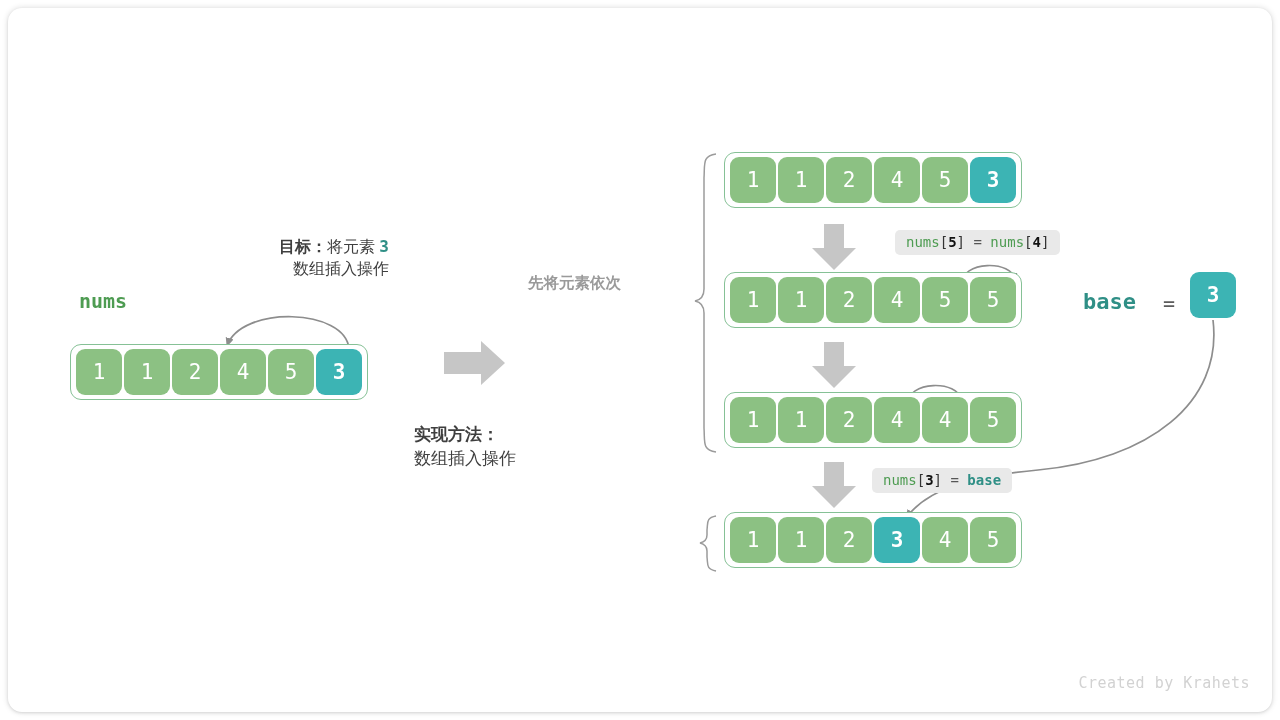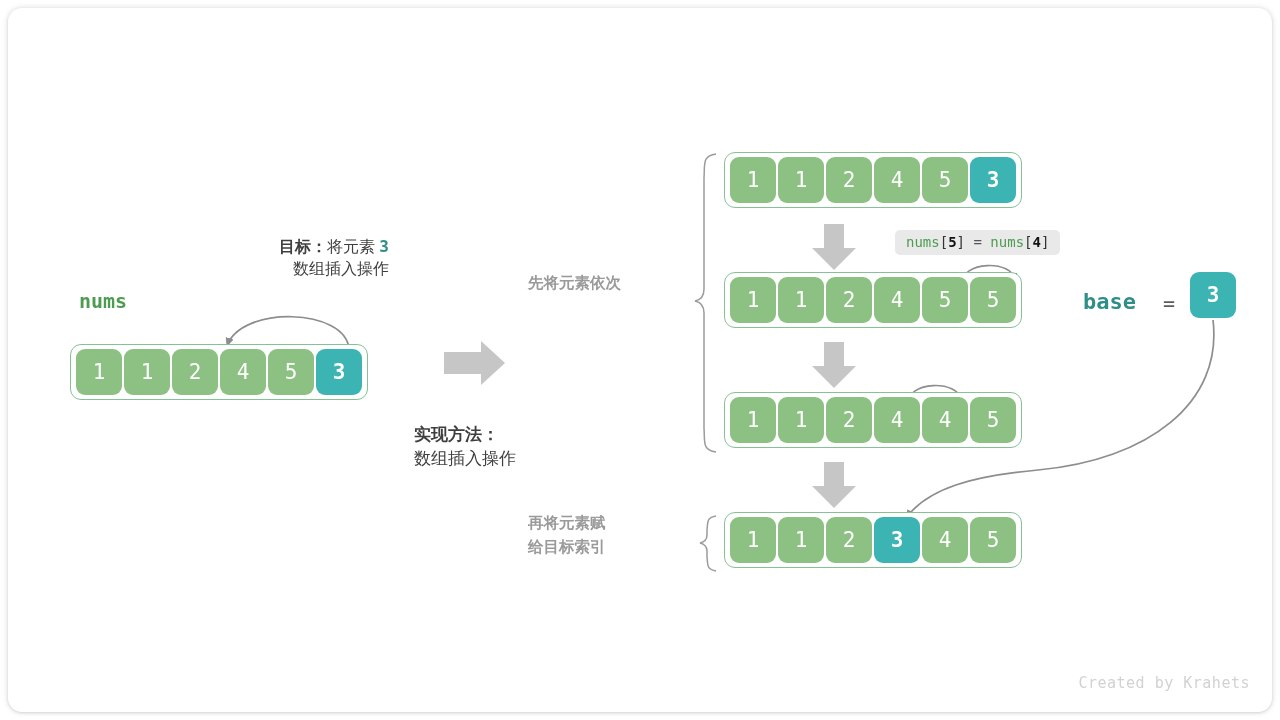--- a/index.html
+++ b/index.html
@@ -227,24 +227,20 @@
 
   <div class="label-method" style="left:406px; top:415px;">
     <div class="b">实现方法：</div>
     <div>数组插入操作</div>
   </div>
 
   <div class="side-note" style="left:520px; top:263px; width:160px;">
     <div>先将元素依次</div>
   </div>
 
-  <div class="side-note" style="left:520px; top:503px; width:160px;">
-    <div>再将元素赋</div>
-    <div>给目标索引</div>
-  </div>
 
   <div class="array" style="left:716px; top:144px;">
     <div class="cell">1</div>
     <div class="cell">1</div>
     <div class="cell">2</div>
     <div class="cell">4</div>
     <div class="cell">5</div>
     <div class="cell hl">3</div>
   </div>
 
@@ -275,20 +271,25 @@
     <div class="cell">5</div>
   </div>
 
   <div class="codebox" style="left:887px; top:222px;">
     <span class="nm">nums</span><span class="br">[</span><span class="ix">5</span><span class="br">]</span>
     <span class="eq">=</span>
     <span class="nm">nums</span><span class="br">[</span><span class="ix">4</span><span class="br">]</span>
   </div>
 
 
+  <div class="codebox" style="left:864px; top:460px;">
+    <span class="nm">nums</span><span class="br">[</span><span class="ix">3</span><span class="br">]</span>
+    <span class="eq">=</span>
+    <span class="base">base</span>
+  </div>
 
   <div class="base-label" style="left:1075px; top:281px;">base</div>
   <div class="base-eq" style="left:1155px; top:283px;">=</div>
   <div class="base-box" style="left:1182px; top:264px;">3</div>
 
   <div class="watermark">Created by Krahets</div>
 
 </div>
 
 </body></html>

